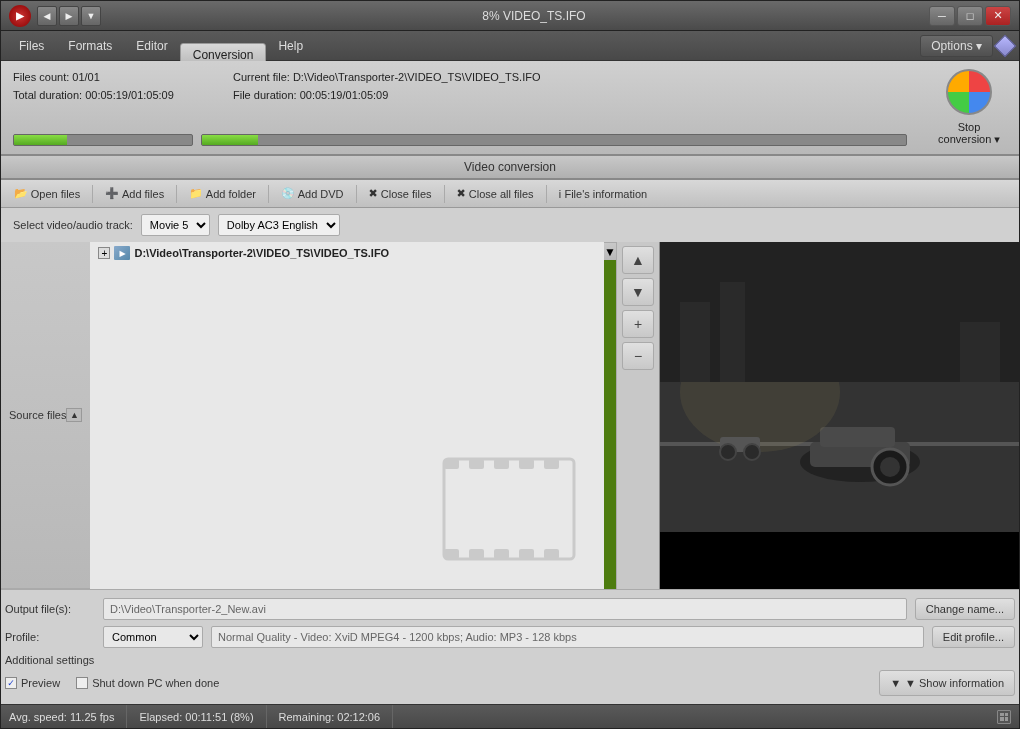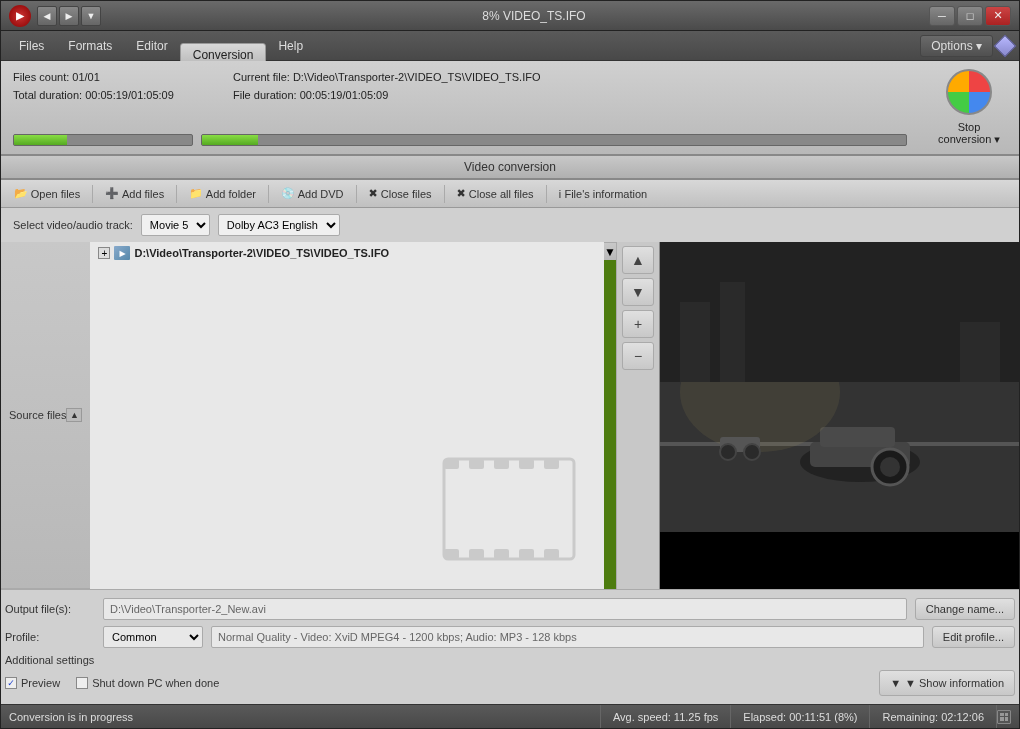--- a/index.html
+++ b/index.html
@@ -739,23 +739,20 @@
         </div>
         <button class="show-info-btn">
           <span>▼</span>
           <span>▼ Show information</span>
         </button>
       </div>
     </div>
   </div>
 
   <div class="statusbar">
-    <div class="status-seg flex1">
-      <span>Conversion is in progress</span>
-    </div>
     <div class="status-seg">
       <span>Avg. speed: 11.25 fps</span>
     </div>
     <div class="status-seg">
       <span>Elapsed: 00:11:51 (8%)</span>
     </div>
     <div class="status-seg">
       <span>Remaining: 02:12:06</span>
     </div>
     <div class="status-icon">

